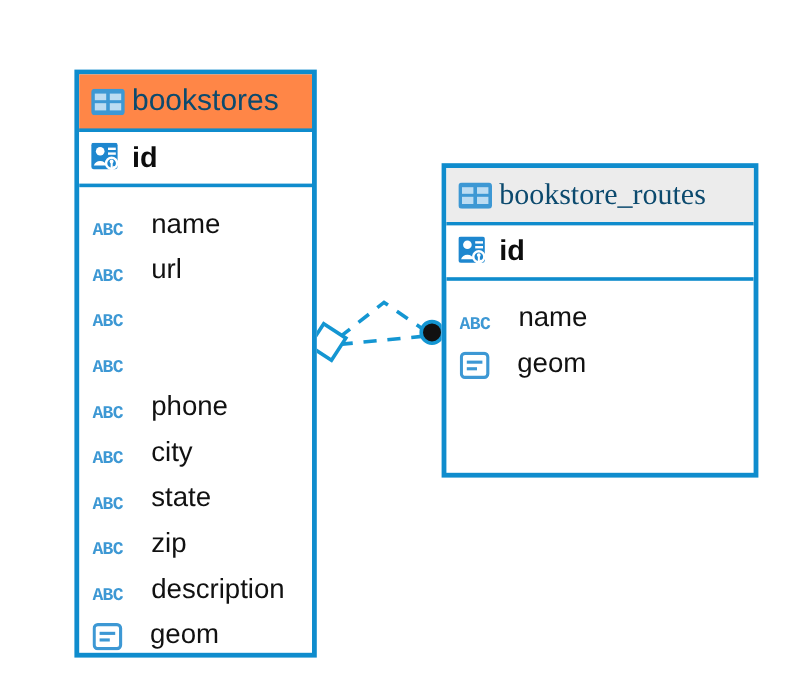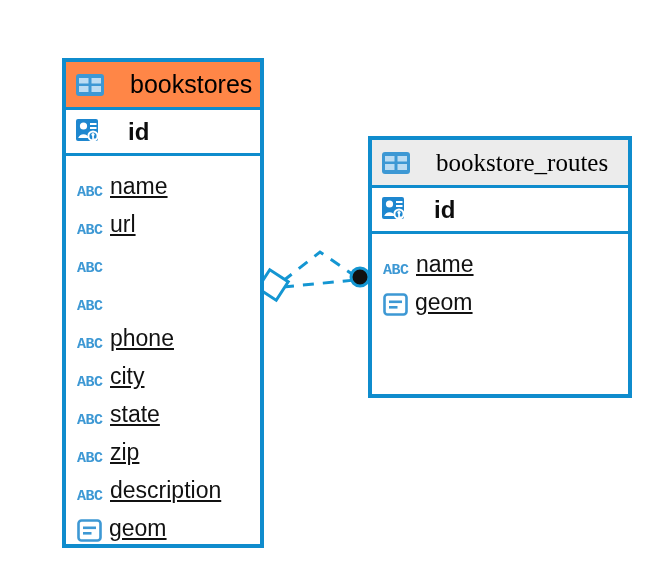--- a/index.html
+++ b/index.html
@@ -19,36 +19,36 @@
   .tbl-header{
     display:flex;align-items:center;
     height:48px;
     padding-left:10px;
     box-sizing:border-box;
     border-bottom:3px solid #0f8ccd;
   }
   .tbl-header.orange{background:#ff8647;}
   .tbl-header.gray{background:#ececec;font-family:Liberation Serif, serif;}
   .tbl-title{
-    font-size:25px;color:#000000;margin-left:26px;
+    font-size:25px;color:#0c4a6e;margin-left:6px;
     letter-spacing:0px;white-space:nowrap;
   }
   .pk-row{
     display:flex;align-items:center;
     height:46px;padding-left:10px;box-sizing:border-box;
     border-bottom:3px solid #0f8ccd;
     background:#ffffff;
   }
-  .pk-label{font-size:24px;font-weight:bold;color:#0d0d0d;margin-left:25px;}
+  .pk-label{font-size:24px;font-weight:bold;color:#0d0d0d;margin-left:7px;}
   .fields{padding:6px 0 6px 0;}
   .field-row{
     display:flex;align-items:flex-end;
     height:38px;padding-left:11px;box-sizing:border-box;
   }
-  .field-label{font-size:23px;color:#111;margin-left:6px;white-space:nowrap;text-decoration:underline;}
+  .field-label{font-size:23px;color:#111;margin-left:22px;white-space:nowrap;}
 
   
   .ic{display:inline-flex;align-items:center;justify-content:center;flex:none;}
   .ic-table{width:28px;height:22px;}
   .ic-card{width:27px;height:25px;}
   .ic-abc{width:27px;height:18px;}
   .ic-geom{width:26px;height:23px;}
 
   
   #links{position:absolute;left:0;top:0;width:654px;height:570px;pointer-events:none;}

